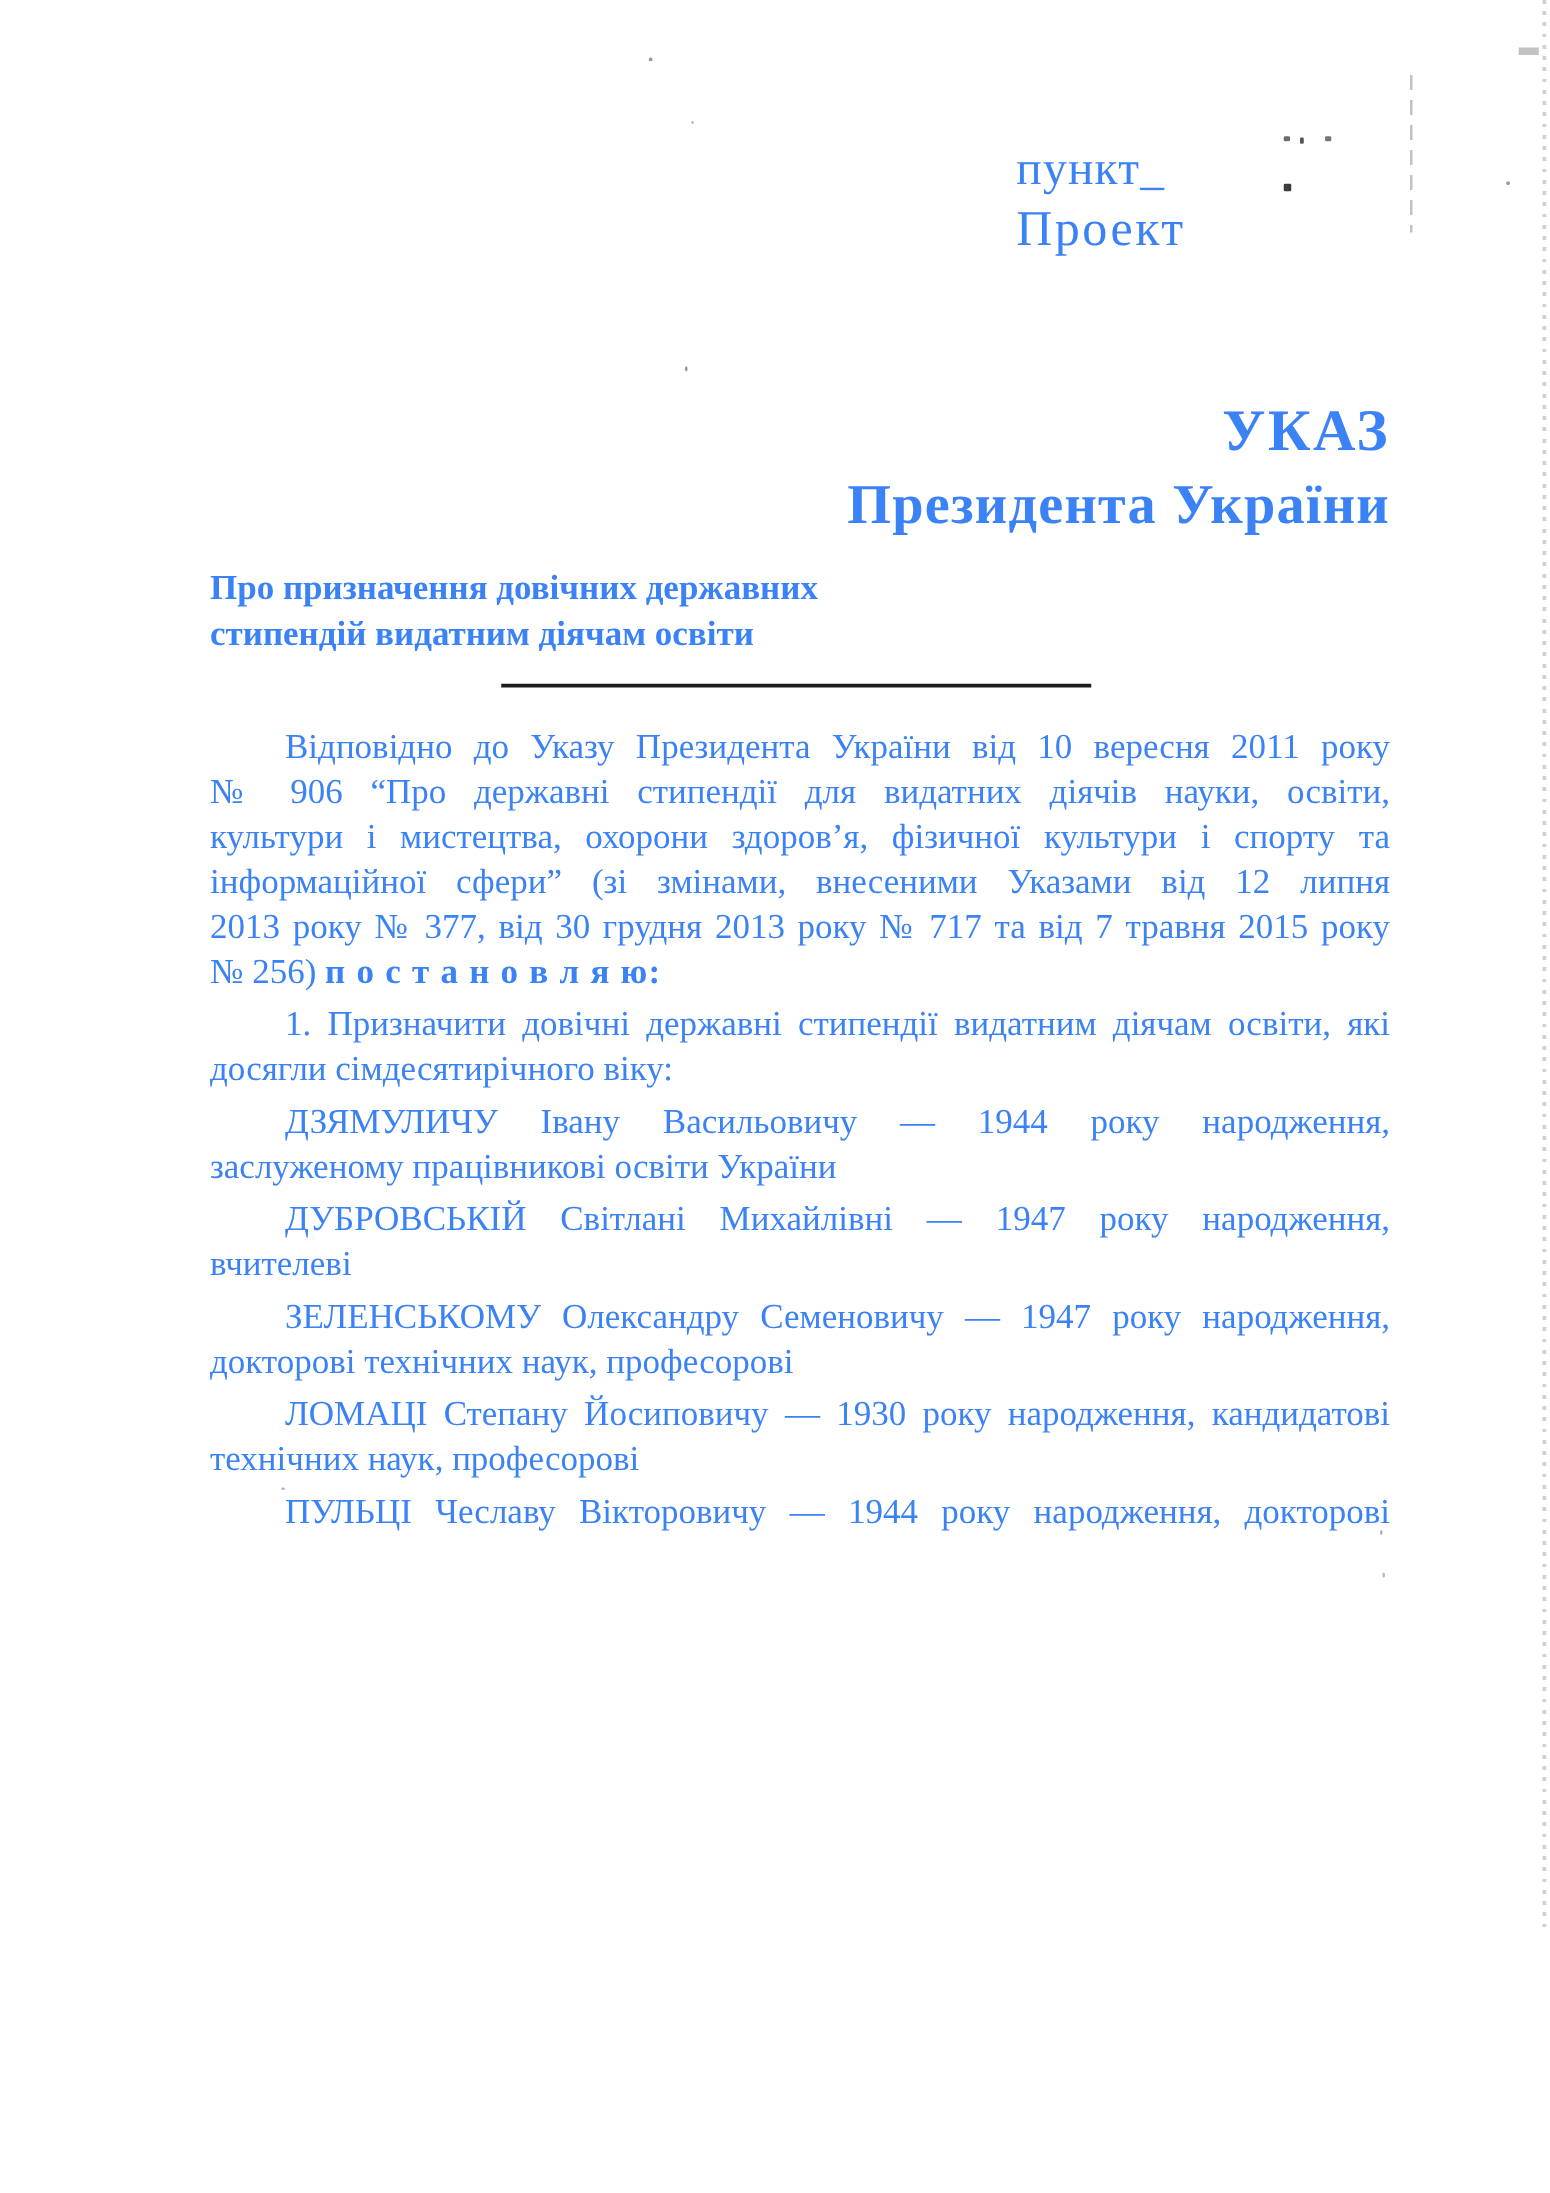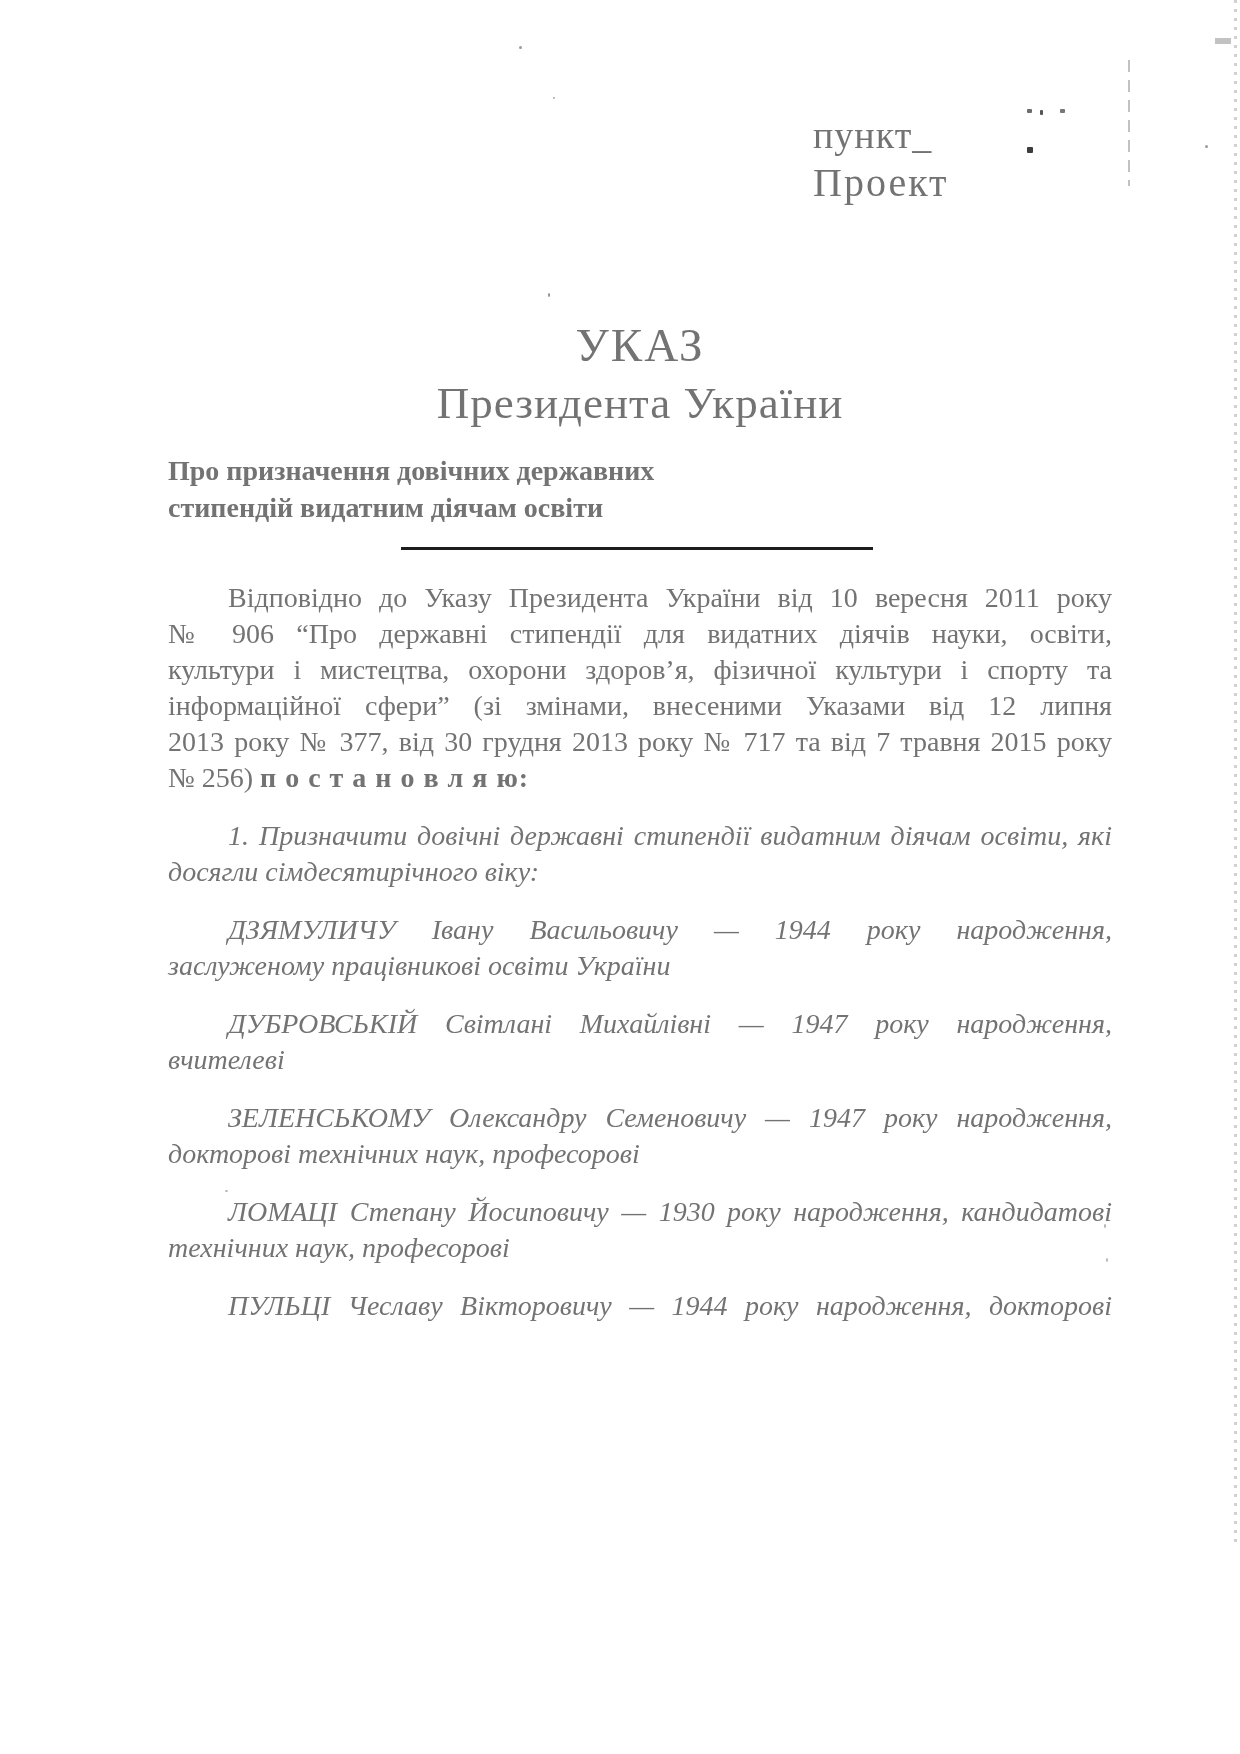--- a/index.html
+++ b/index.html
@@ -2,51 +2,51 @@
 <html lang="uk"><head>
 <meta charset="utf-8">
 <style>
   html,body{margin:0;padding:0;background:#ffffff;}
   .page{
     position:relative;
     width:1240px;height:1546px;
     background:#ffffff;
     overflow:hidden;
     font-family:"Liberation Serif","DejaVu Serif",serif;
-    color:#737373;
+    color:#3b82f6;
   }
   
   .corner{
     position:absolute;left:813px;top:112px;
     line-height:46px;
   }
   .corner .c1{font-size:38px;letter-spacing:1px;}
   .corner .c2{font-size:40px;letter-spacing:2px;line-height:50px;}
   
   .heading{
     position:absolute;left:168px;top:316px;width:944px;
-    text-align:center;font-weight:normal;line-height:58px;
+    text-align:right;font-weight:bold;line-height:58px;
   }
   .heading .t1{font-size:47px;letter-spacing:2px;}
   .heading .t2{font-size:45px;letter-spacing:1px;}
   .subtitle{
     position:absolute;left:168px;top:452px;width:944px;
     font-weight:bold;font-size:28px;line-height:37px;
   }
   .rule{
     position:absolute;left:401px;top:547px;width:472px;height:3px;
     background:#1d1d1d;
   }
   
   .bodytext{
     position:absolute;left:168px;top:580px;width:944px;
     font-size:28px;line-height:36px;
   }
   .para{margin:0 0 0 0;}
-  .para + .para{margin-top:22px;font-style:italic;}
+  .para + .para{margin-top:6px;}
   .ln{text-align:justify;text-align-last:justify;}
   .ln.last{text-align:justify;text-align-last:left;}
   .ind{text-indent:60px;}
   .decree{font-weight:bold;letter-spacing:1px;}
   
   .speck{position:absolute;border-radius:50%;}
   .edge-dots{
     position:absolute;right:3px;top:0;width:3px;height:1754px;
     background:repeating-linear-gradient(to bottom,#ababab 0 3px,transparent 3px 9px);
     opacity:.55;

